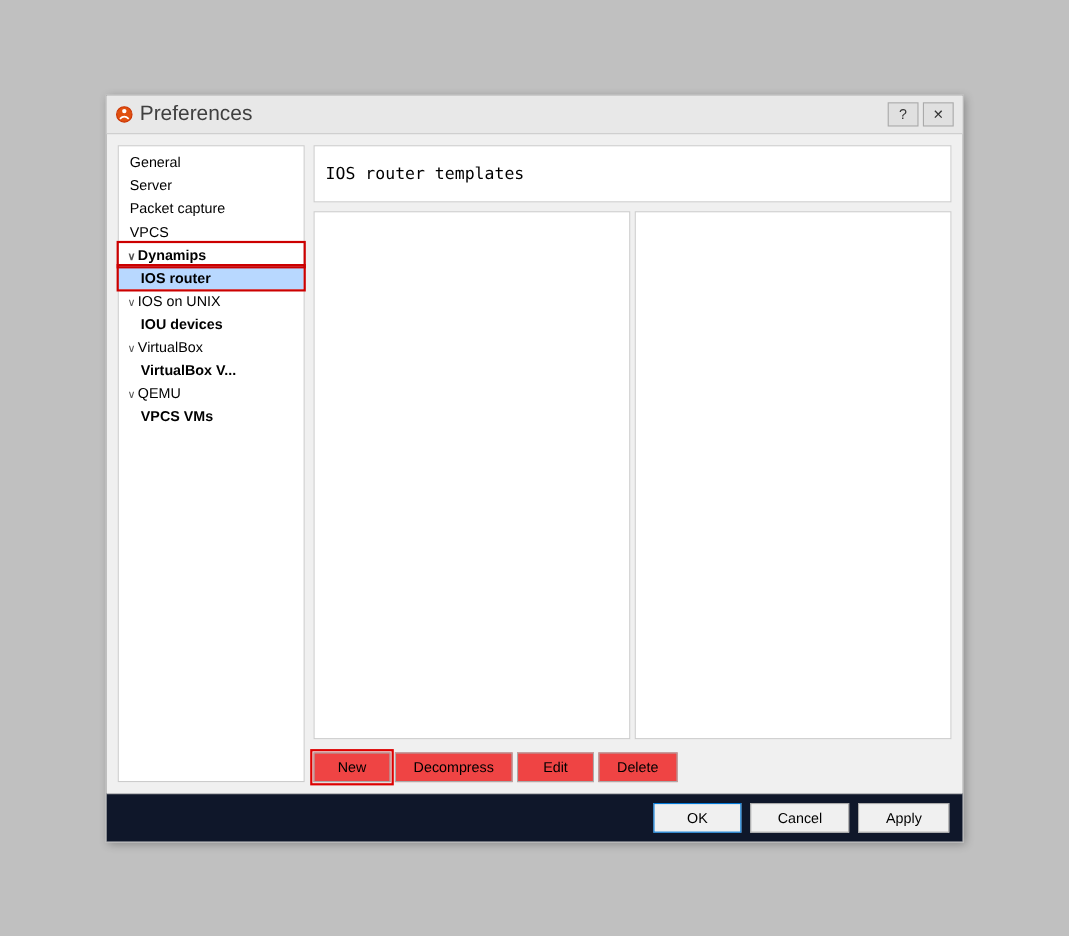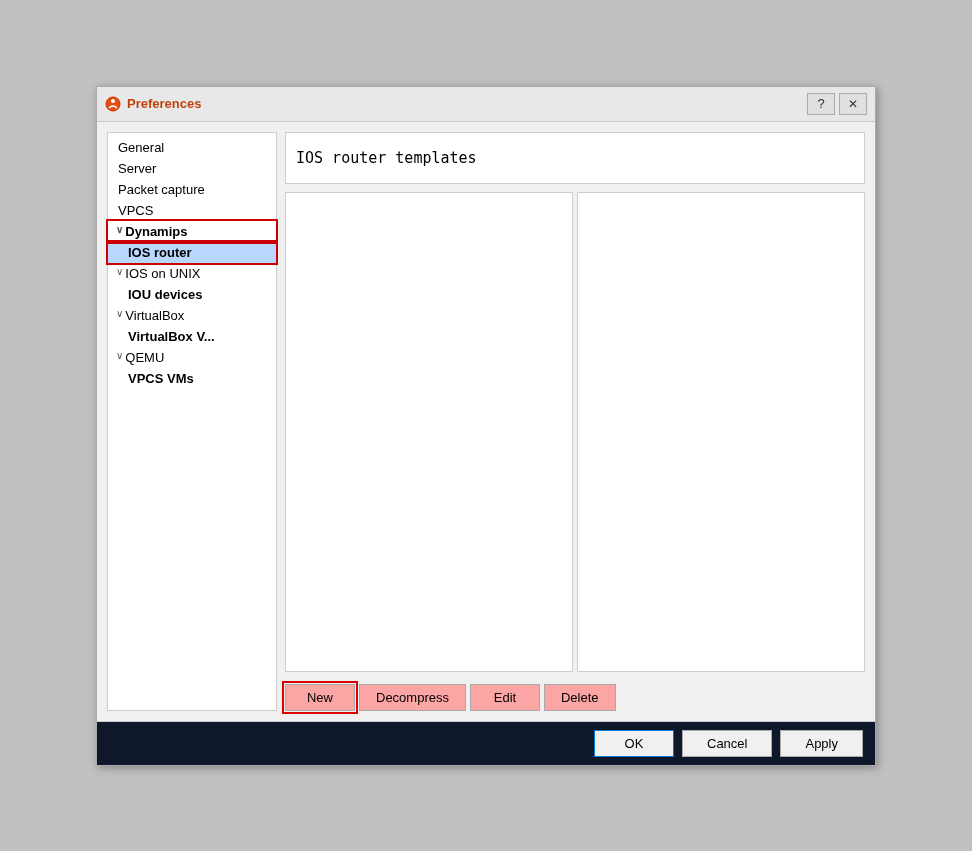--- a/index.html
+++ b/index.html
@@ -44,23 +44,23 @@
       justify-content: center;
     }
 
     .title-bar-icon svg {
       width: 16px;
       height: 16px;
     }
 
     .title-bar-text {
       flex: 1;
-      font-size: 13px;
-      font-weight: bold;
-      color: #c2410c;
+      font-size: 19px;
+      font-weight: normal;
+      color: #404040;
     }
 
     .title-bar-buttons {
       display: flex;
       gap: 4px;
     }
 
     .title-bar-btn {
       width: 28px;
       height: 22px;
@@ -99,21 +99,21 @@
       background: #fff;
       border: 1px solid #ccc;
       padding: 4px 0;
     }
 
     .sidebar-item {
       padding: 3px 8px;
       cursor: pointer;
       color: #000;
       display: flex;
-      align-items: flex-start;
+      align-items: flex-end;
       font-size: 13px;
     }
 
     .sidebar-item.selected {
       background: #cce4ff;
     }
 
     .sidebar-item.highlighted {
       outline: 2px solid #d00;
     }
@@ -164,21 +164,21 @@
     }
 
     .buttons-row {
       display: flex;
       gap: 4px;
       margin-top: 4px;
     }
 
     .action-btn {
       padding: 5px 16px;
-      background: #fca5a5;
+      background: #ef4444;
       border: 1px solid #aaa;
       cursor: pointer;
       font-size: 13px;
       color: #000;
       min-width: 70px;
     }
 
     .action-btn.new-btn {
       outline: 2px solid #d00;
       outline-offset: 1px;

